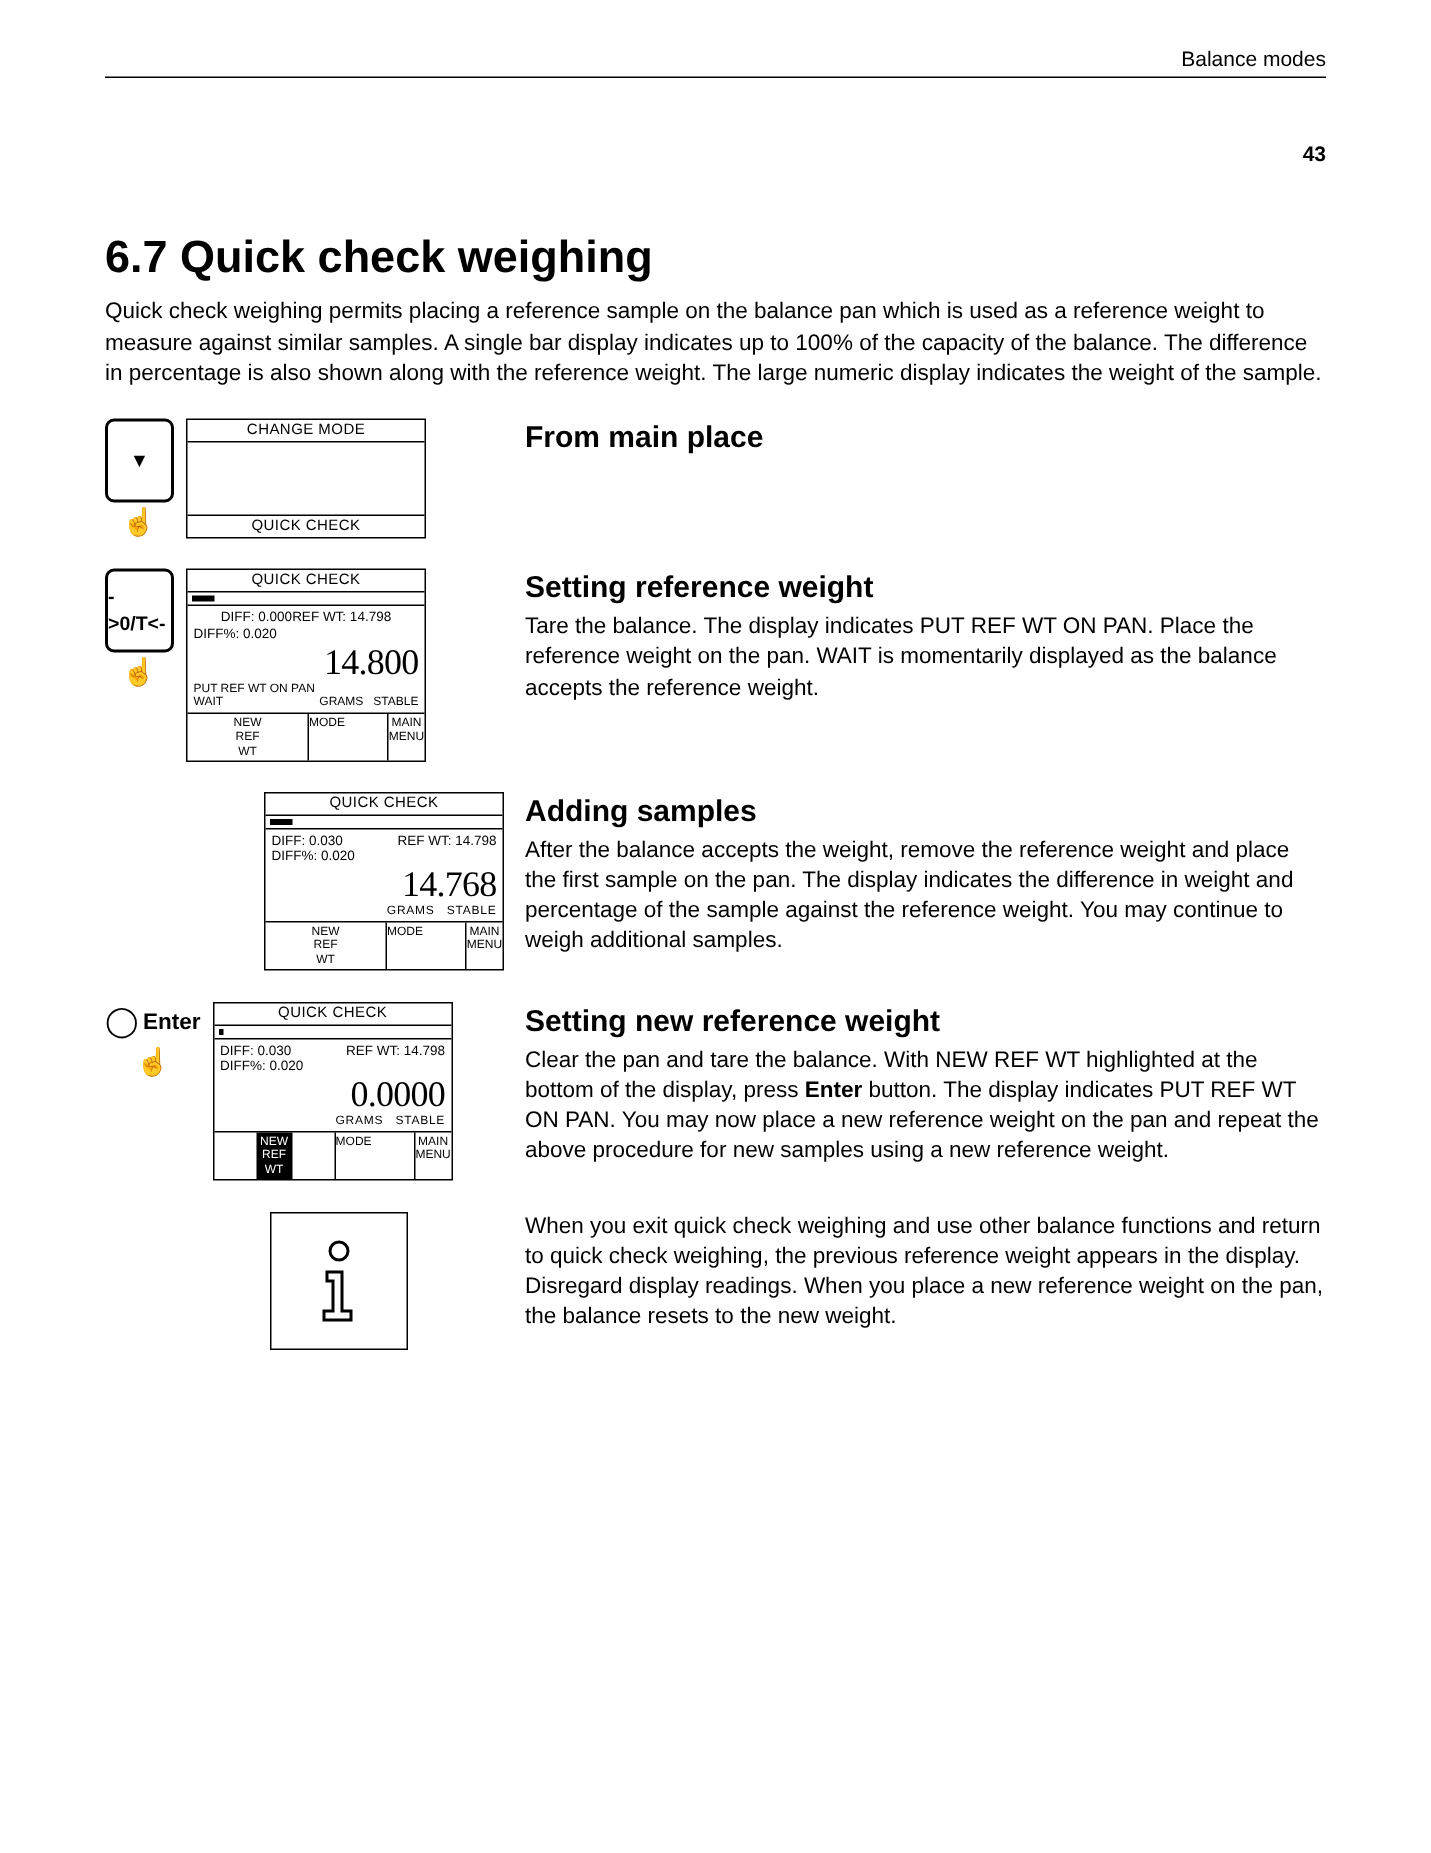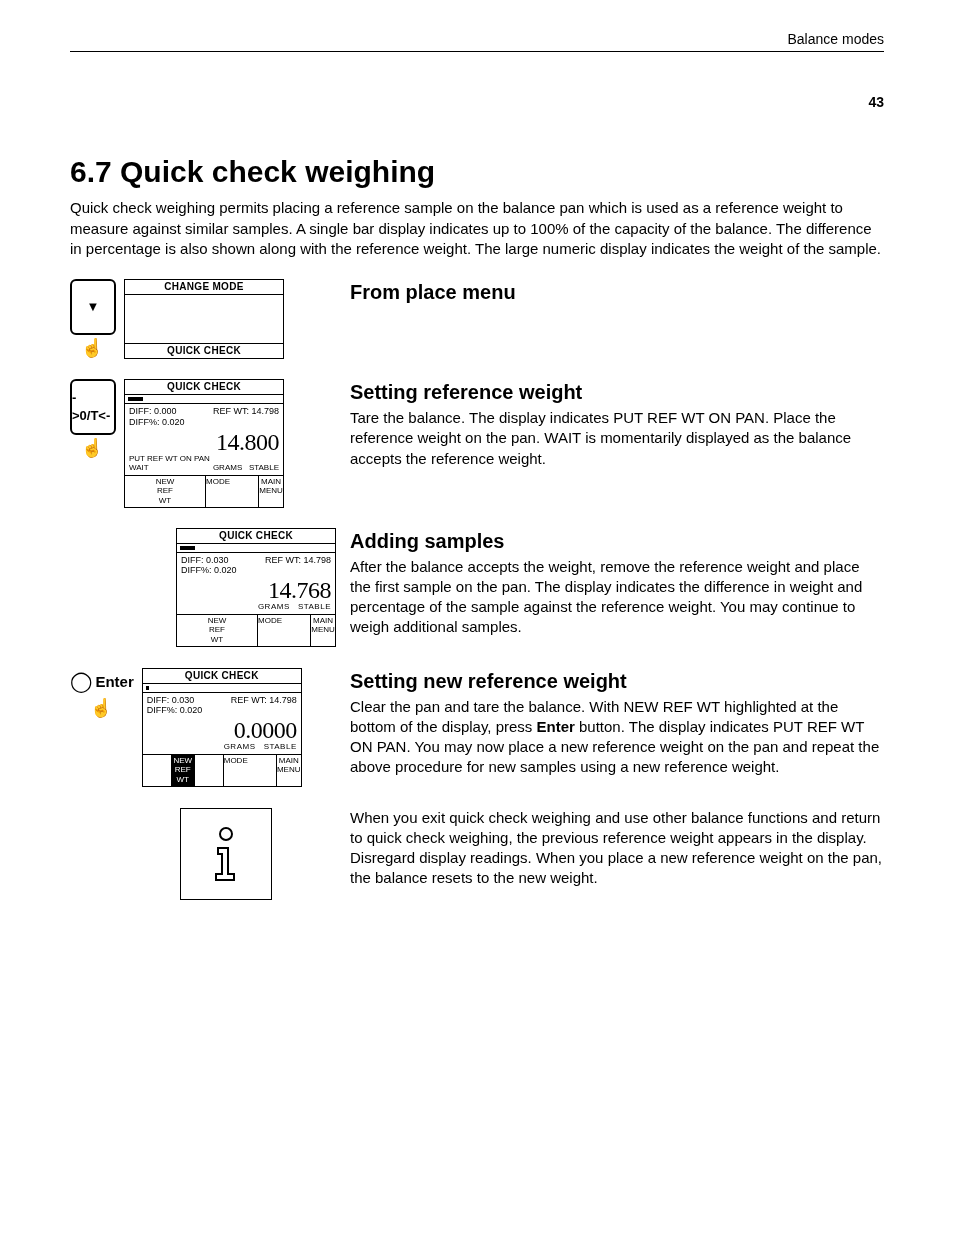--- a/index.html
+++ b/index.html
@@ -81,21 +81,20 @@
     font-size: 9px;
     line-height: 1.2;
     flex-shrink: 0;
   }
   .lcd .title {
     text-align: center;
     font-size: 10px;
     border-bottom: 1px solid #000;
     padding: 1px 0;
     letter-spacing: 0.3px;
-    font-weight: bold;
   }
   .lcd .bar-row {
     height: 6px;
     border-bottom: 1px solid #000;
     padding: 1px 3px;
     display:flex; align-items:center;
   }
   .lcd .bar {
     height: 4px; background:#000;
   }
@@ -147,39 +146,39 @@
         </div>
       <span class="hand">☝</span>
     </div>
     <div class="lcd lcd-tall">
       <div class="title">CHANGE MODE</div>
       <div class="blank"></div>
       <div class="title" style="border-bottom:none">QUICK CHECK</div>
     </div>
   </div>
   <div class="right-col">
-    <h2>From place menu</h2>
+    <h2>From main place</h2>
   </div>
 </div>
 
 <div class="row">
   <div class="left-col">
     <div class="btn-stack">
       <div class="btn-icon" style="font-size:13px">
           <span>-&gt;0/T&lt;-</span>
         </div>
       <span class="hand">☝</span>
     </div>
     <div class="lcd">
       <div class="title">QUICK CHECK</div>
       <div class="bar-row">
           <div class="bar" style="width:10%"></div>
         </div>
       <div class="body">
-        <div style="display:flex;justify-content:space-between">
+        <div style="display:flex;justify-content:center">
             <span>DIFF: 0.000</span>
             <span>REF WT: 14.798</span>
           </div>
         <div>DIFF%: 0.020</div>
         <div class="big">14.800</div>
         <div style="display:flex;justify-content:space-between;font-size:8px">
           <span>PUT REF WT ON PAN</span>
             <span></span>
         </div>
         <div style="display:flex;justify-content:space-between;font-size:8px">

